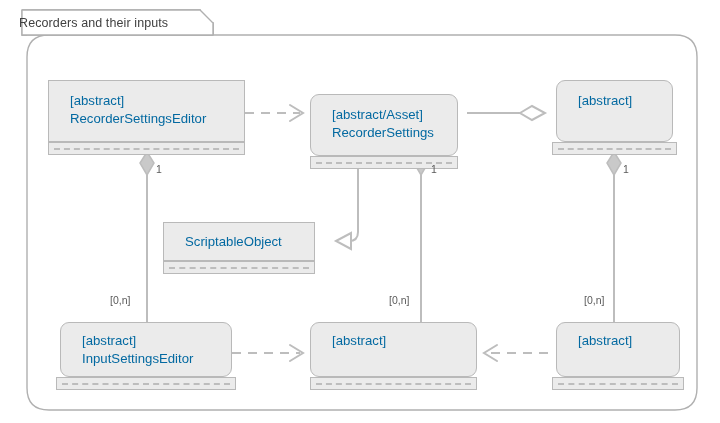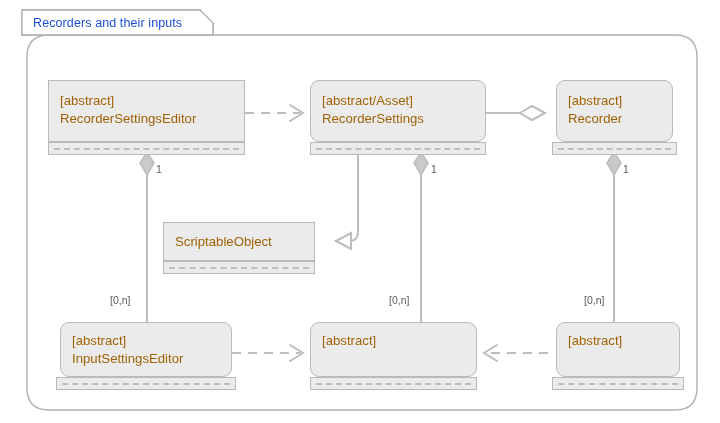--- a/index.html
+++ b/index.html
@@ -17,27 +17,27 @@
   #svg-layer{
     position:absolute;
     left:0; top:0;
     width:720px;
     height:423px;
   }
 
   
   .frame-title{
     position:absolute;
-    left:22px; top:10px;
+    left:8px; top:10px;
     width:190px; height:26px;
     box-sizing:border-box;
     display:flex; align-items:center;
     padding-left:11px;
     font-size:12.5px;
-    color:#1d4ed8;
+    color:#404040;
     letter-spacing:.1px;
     z-index:6;
   }
 
   
   .cls{
     position:absolute;
     z-index:4;
   }
   .cls .body{
@@ -47,23 +47,24 @@
     box-sizing:border-box;
     background:#ebebeb;
     border:1px solid #b9b9b9;
     padding:11px 0 0 11px;
   }
   .cls.rounded .body{ border-radius:9px; }
   .cls .line{
     display:block;
     font-size:13.2px;
     line-height:17.5px;
-    color:#a16207;
+    color:#0369a1;
     white-space:nowrap;
     letter-spacing:0px;
+    margin-left:10px;
   }
   .cls .compartment{
     position:absolute;
     left:0;
     width:100%;
     height:13px;
     box-sizing:border-box;
     background:#ebebeb;
     border:1px solid #b9b9b9;
   }
@@ -163,32 +164,31 @@
   <div class="frame-title">Recorders and their inputs</div>
 
   <div class="cls" id="box-recorder-settings-editor" style="left:48px; top:80px; width:197px; height:78px;">
     <div class="body" style="height:62px;">
       <span class="line">[abstract]</span>
       <span class="line">RecorderSettingsEditor</span>
     </div>
     <div class="compartment" style="top:62px;"></div>
   </div>
 
-  <div class="cls rounded" id="box-recorder-settings" style="left:310px; top:80px; width:148px; height:78px;padding-left:28px;">
+  <div class="cls rounded" id="box-recorder-settings" style="left:310px; top:94px; width:148px; height:78px;">
     <div class="body" style="height:62px;">
       <span class="line">[abstract/Asset]</span>
       <span class="line">RecorderSettings</span>
     </div>
     <div class="compartment" style="top:62px;"></div>
   </div>
 
   <div class="cls rounded" id="box-recorder" style="left:556px; top:80px; width:117px; height:78px;">
     <div class="body" style="height:62px;">
       <span class="line">[abstract]</span>
-      <span class="line">Recorder</span>
     </div>
     <div class="compartment" style="top:62px; left:-4px; width:calc(100% + 8px);"></div>
   </div>
 
   <div class="cls" id="box-scriptable-object" style="left:163px; top:222px; width:152px; height:52px;">
     <div class="body" style="height:39px; padding-top:10px;">
       <span class="line">ScriptableObject</span>
     </div>
     <div class="compartment" style="top:39px;"></div>
   </div>

